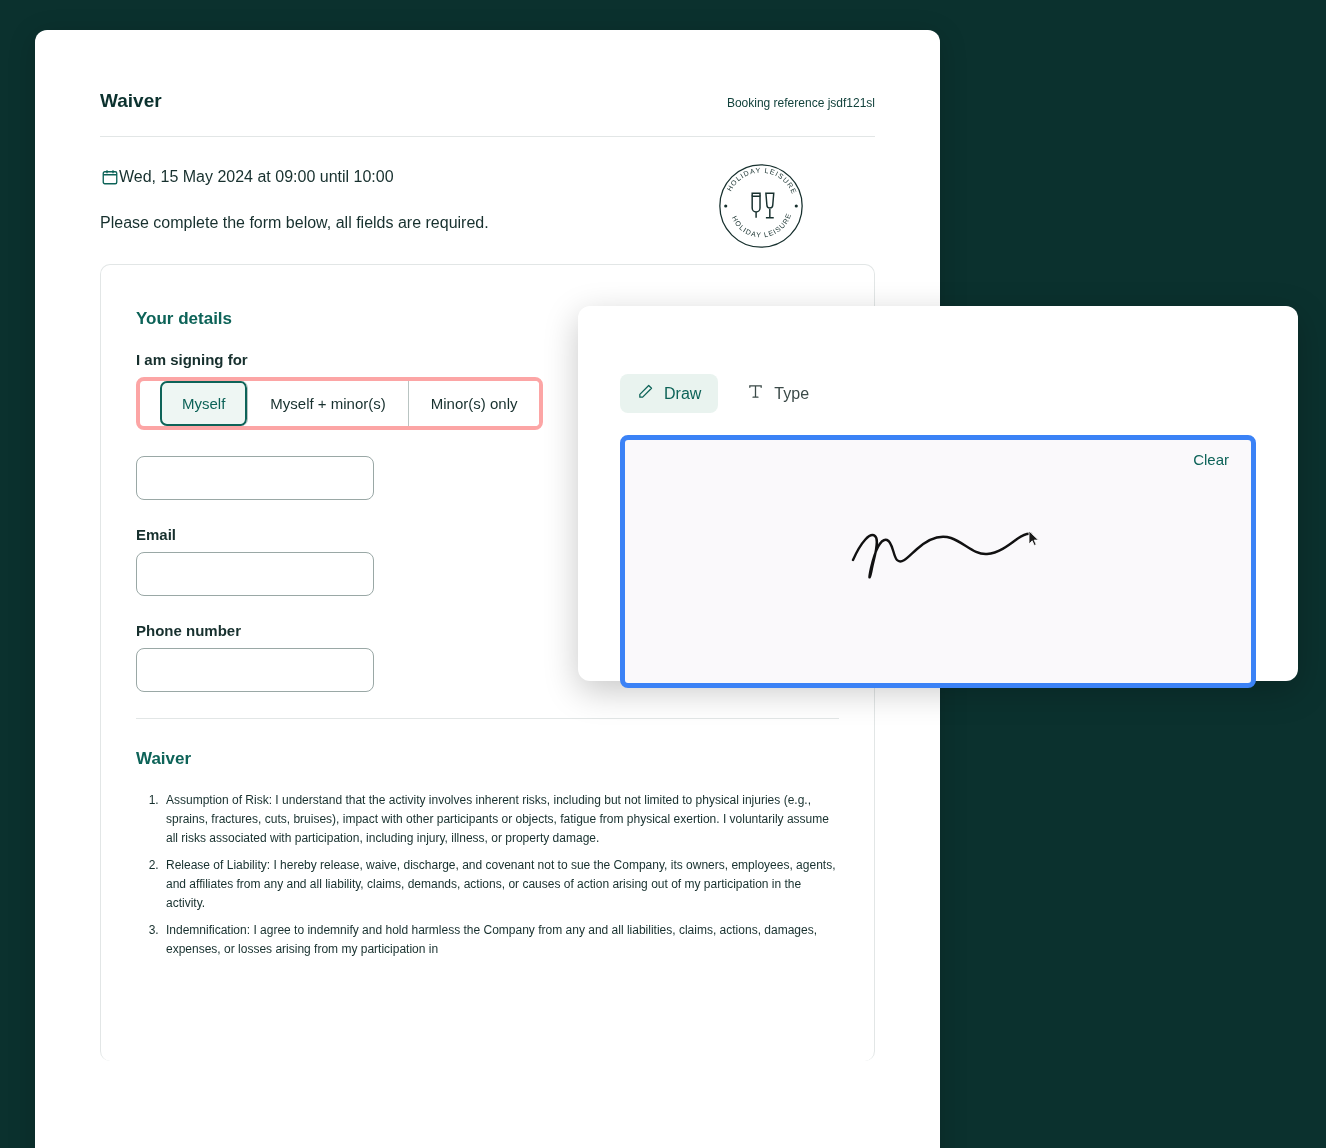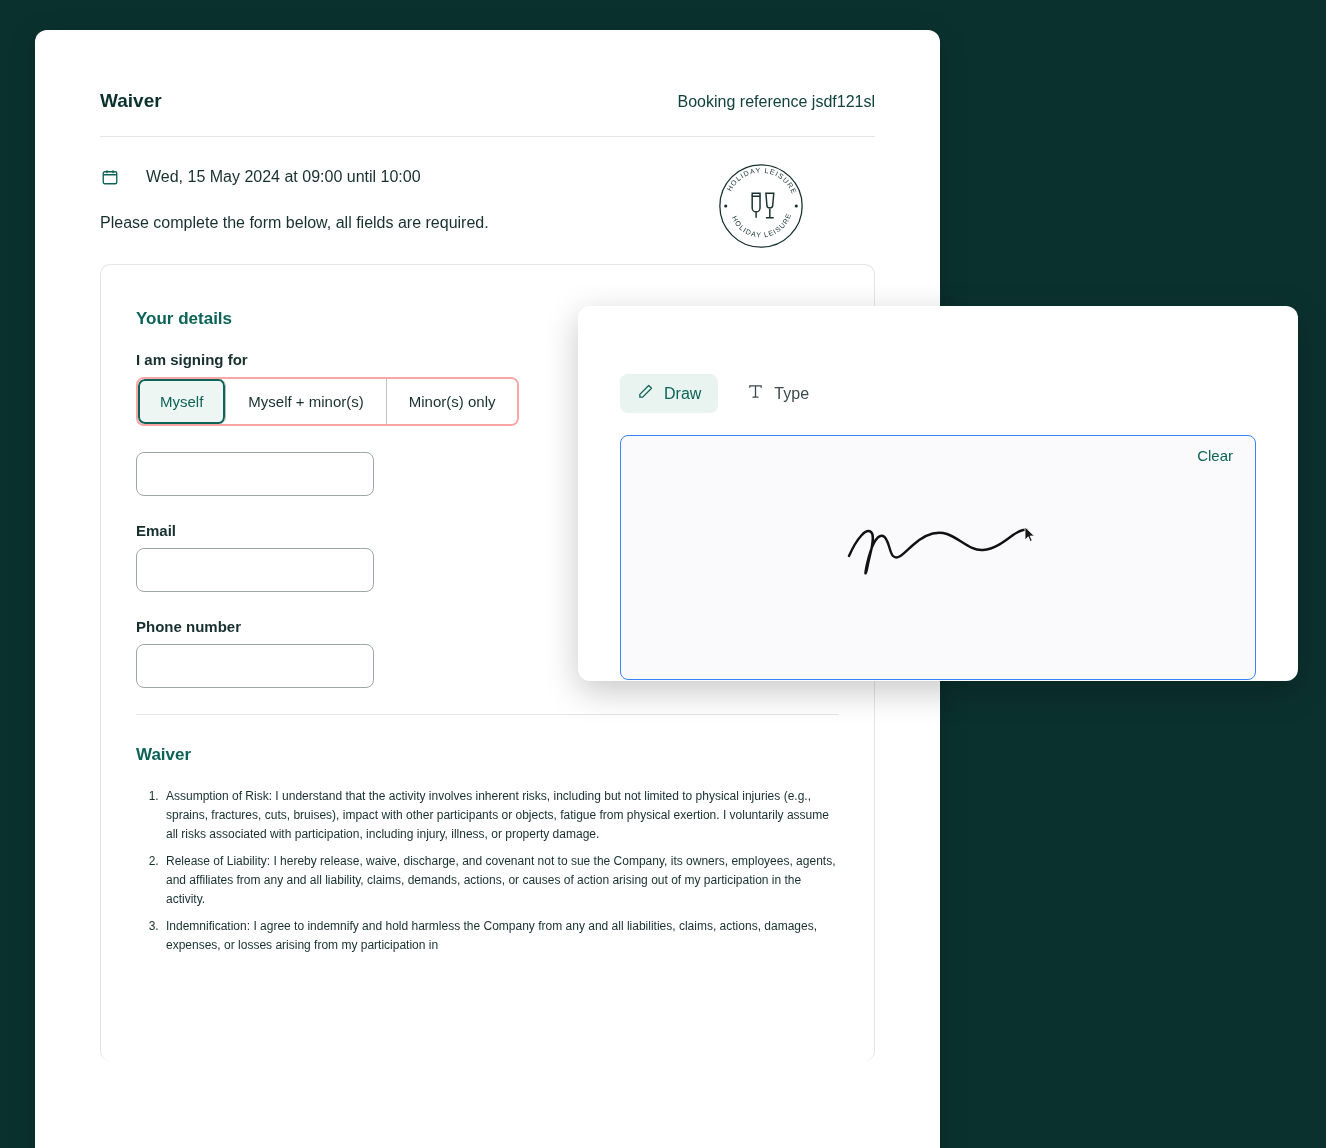--- a/index.html
+++ b/index.html
@@ -37,39 +37,39 @@
     justify-content: space-between;
     padding-bottom: 24px;
     border-bottom: 1px solid #e2e6e6;
   }
   .top-title {
     font-size: 19px;
     font-weight: bold;
     color: #0b312e;
   }
   .top-ref {
-    font-size: 16px;
+    font-size: 12px;
     color: #12423c;
     margin-left: 40px;
   }
 
   .activity-block {
     position: relative;
     padding-top: 30px;
   }
   .activity-title {
     font-size: 19px;
     font-weight: bold;
     color: #0d6358;
     margin: 0 0 18px 0;
   }
   .meta-line {
     display: flex;
     align-items: center;
-    gap: 27px;
+    gap: 0;
     font-size: 16px;
     color: #17302e;
     margin-bottom: 12px;
   }
   .meta-icon {
     width: 19px;
     height: 19px;
     flex: none;
     color: #0d6358;
     display: inline-flex;
@@ -108,24 +108,25 @@
   }
   .field-label {
     font-size: 15px;
     font-weight: bold;
     color: #17302e;
     margin-bottom: 9px;
   }
 
   .segmented {
     display: inline-flex;
-    border: 2px solid #fca5a5;
+    border: 4px solid #fca5a5;
     border-radius: 8px;
     overflow: hidden;
     margin-bottom: 26px;
+    padding-left: 20px;
   }
   .seg-btn {
     font-family: "Liberation Sans", sans-serif;
     font-size: 15px;
     color: #17302e;
     background: #ffffff;
     padding: 14px 22px;
     border: none;
     border-right: 1px solid #b9c4c2;
     cursor: pointer;
@@ -214,21 +215,21 @@
   }
   .sig-tab.active {
     background: #e9f3ef;
     color: #0d6358;
   }
   .sig-pad {
     position: relative;
     margin: 22px 42px 0 42px;
     height: 243px;
     background: #faf9fb;
-    border: 1px solid #3b82f6;
+    border: 5px solid #3b82f6;
     border-radius: 8px;
   }
   .clear-link {
     position: absolute;
     right: 16px;
     top: 10px;
     font-size: 15px;
     color: #0d6358;
     background: none;
     border: none;

